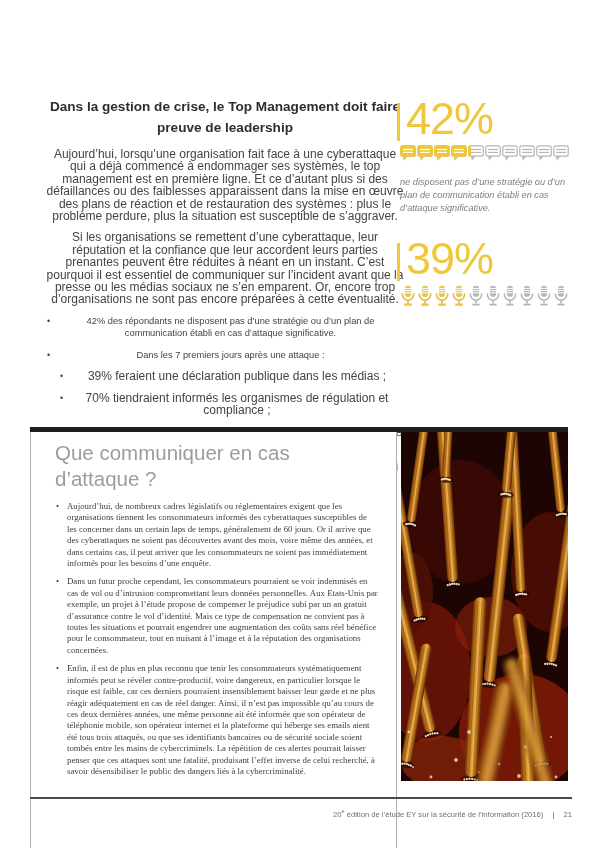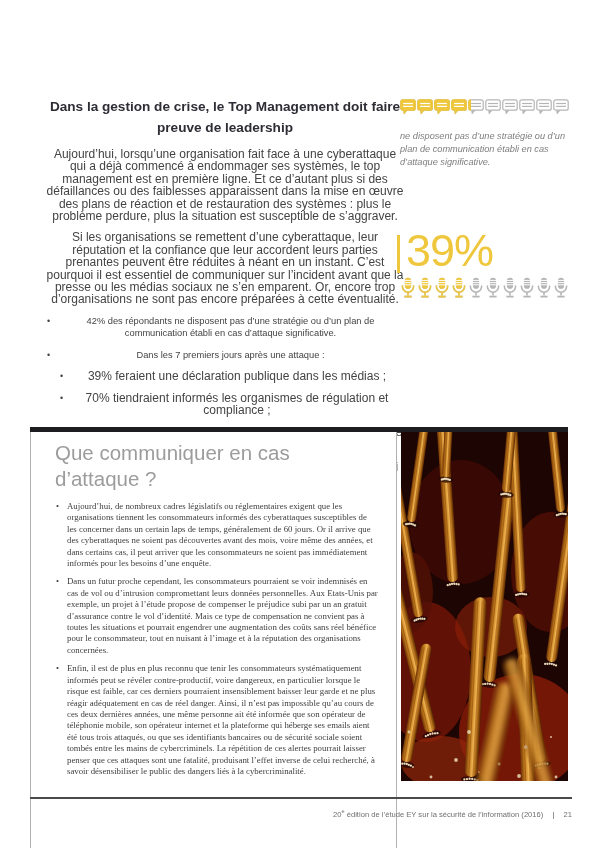--- a/index.html
+++ b/index.html
@@ -61,20 +61,24 @@
           <li class="sub-item">39% feraient une déclaration publique dans les médias ;</li>
           <li class="sub-item">70% tiendraient informés les organismes de régulation et compliance ;</li>
           <li class="sub-item">46% ne tiendraient pas informés leurs consommateurs, même si les données compromises les concernaient ;</li>
           <li class="sub-item">56% ne tiendraient pas informés leurs fournisseurs, même si les données compromises les concernaient.</li>
         </ul>
       </li>
     </ul>
   </div>
 
   <div class="stat-block" style="top:96px;">
+    <div class="stat-top">
+      <div class="accent-bar" style="background: rgb(239, 199, 60);"></div>
+      <div class="stat-value" style="color: rgb(239, 199, 60);">42%</div>
+    </div>
     <div class="icon-row">
         <div class="icons-layer">
           <span class="icon-slot"><svg width="16" height="16" viewBox="0 0 16 16" xmlns="http://www.w3.org/2000/svg">
     <rect x="0.8" y="0.8" width="14.4" height="10.4" rx="2" fill="#fff" stroke="#B5B5B5" stroke-width="1.2"></rect>
     <line x1="3.1" y1="4.5" x2="13" y2="4.5" stroke="#B5B5B5" stroke-width="1.2"></line>
     <line x1="3.1" y1="7.4" x2="13" y2="7.4" stroke="#B5B5B5" stroke-width="1.2"></line>
     <path d="M3.2 11.4 L7.4 11.4 L3.9 15.4 Z" fill="#B5B5B5"></path>
             </svg></span>
           <span class="icon-slot"><svg width="16" height="16" viewBox="0 0 16 16" xmlns="http://www.w3.org/2000/svg">
     <rect x="0.8" y="0.8" width="14.4" height="10.4" rx="2" fill="#fff" stroke="#B5B5B5" stroke-width="1.2"></rect>
@@ -160,21 +164,21 @@
     <rect x="0.8" y="0.8" width="14.4" height="10.4" rx="2" fill="#EFC73C" stroke="#EFC73C" stroke-width="1.2"></rect>
     <line x1="3.1" y1="4.5" x2="13" y2="4.5" stroke="#ffffff" stroke-width="1.2"></line>
     <line x1="3.1" y1="7.4" x2="13" y2="7.4" stroke="#ffffff" stroke-width="1.2"></line>
     <path d="M3.2 11.4 L7.4 11.4 L3.9 15.4 Z" fill="#EFC73C"></path>
             </svg></span>
         </div>
       </div>
     <div class="stat-caption">ne disposent pas d’une stratégie ou d’un plan de communication établi en cas d’attaque significative.</div>
   </div>
 
-  <div class="stat-block" style="top:228px;">
+  <div class="stat-block" style="top:236px;">
     <div class="stat-top">
       <div class="accent-bar" style="background: rgb(239, 199, 60);"></div>
       <div class="stat-value" style="color: rgb(239, 199, 60);">39%</div>
     </div>
     <div class="icon-row">
         <div class="icons-layer">
           <span class="icon-slot"><svg width="16" height="22" viewBox="0 0 16 22" xmlns="http://www.w3.org/2000/svg">
     <rect x="4.9" y="0.8" width="6.2" height="11" rx="3.1" fill="#B5B5B5"></rect>
     <line x1="4.9" y1="3.4" x2="11.1" y2="3.4" stroke="#fff" stroke-width="1"></line>
     <line x1="4.9" y1="5.6" x2="11.1" y2="5.6" stroke="#fff" stroke-width="1"></line>

